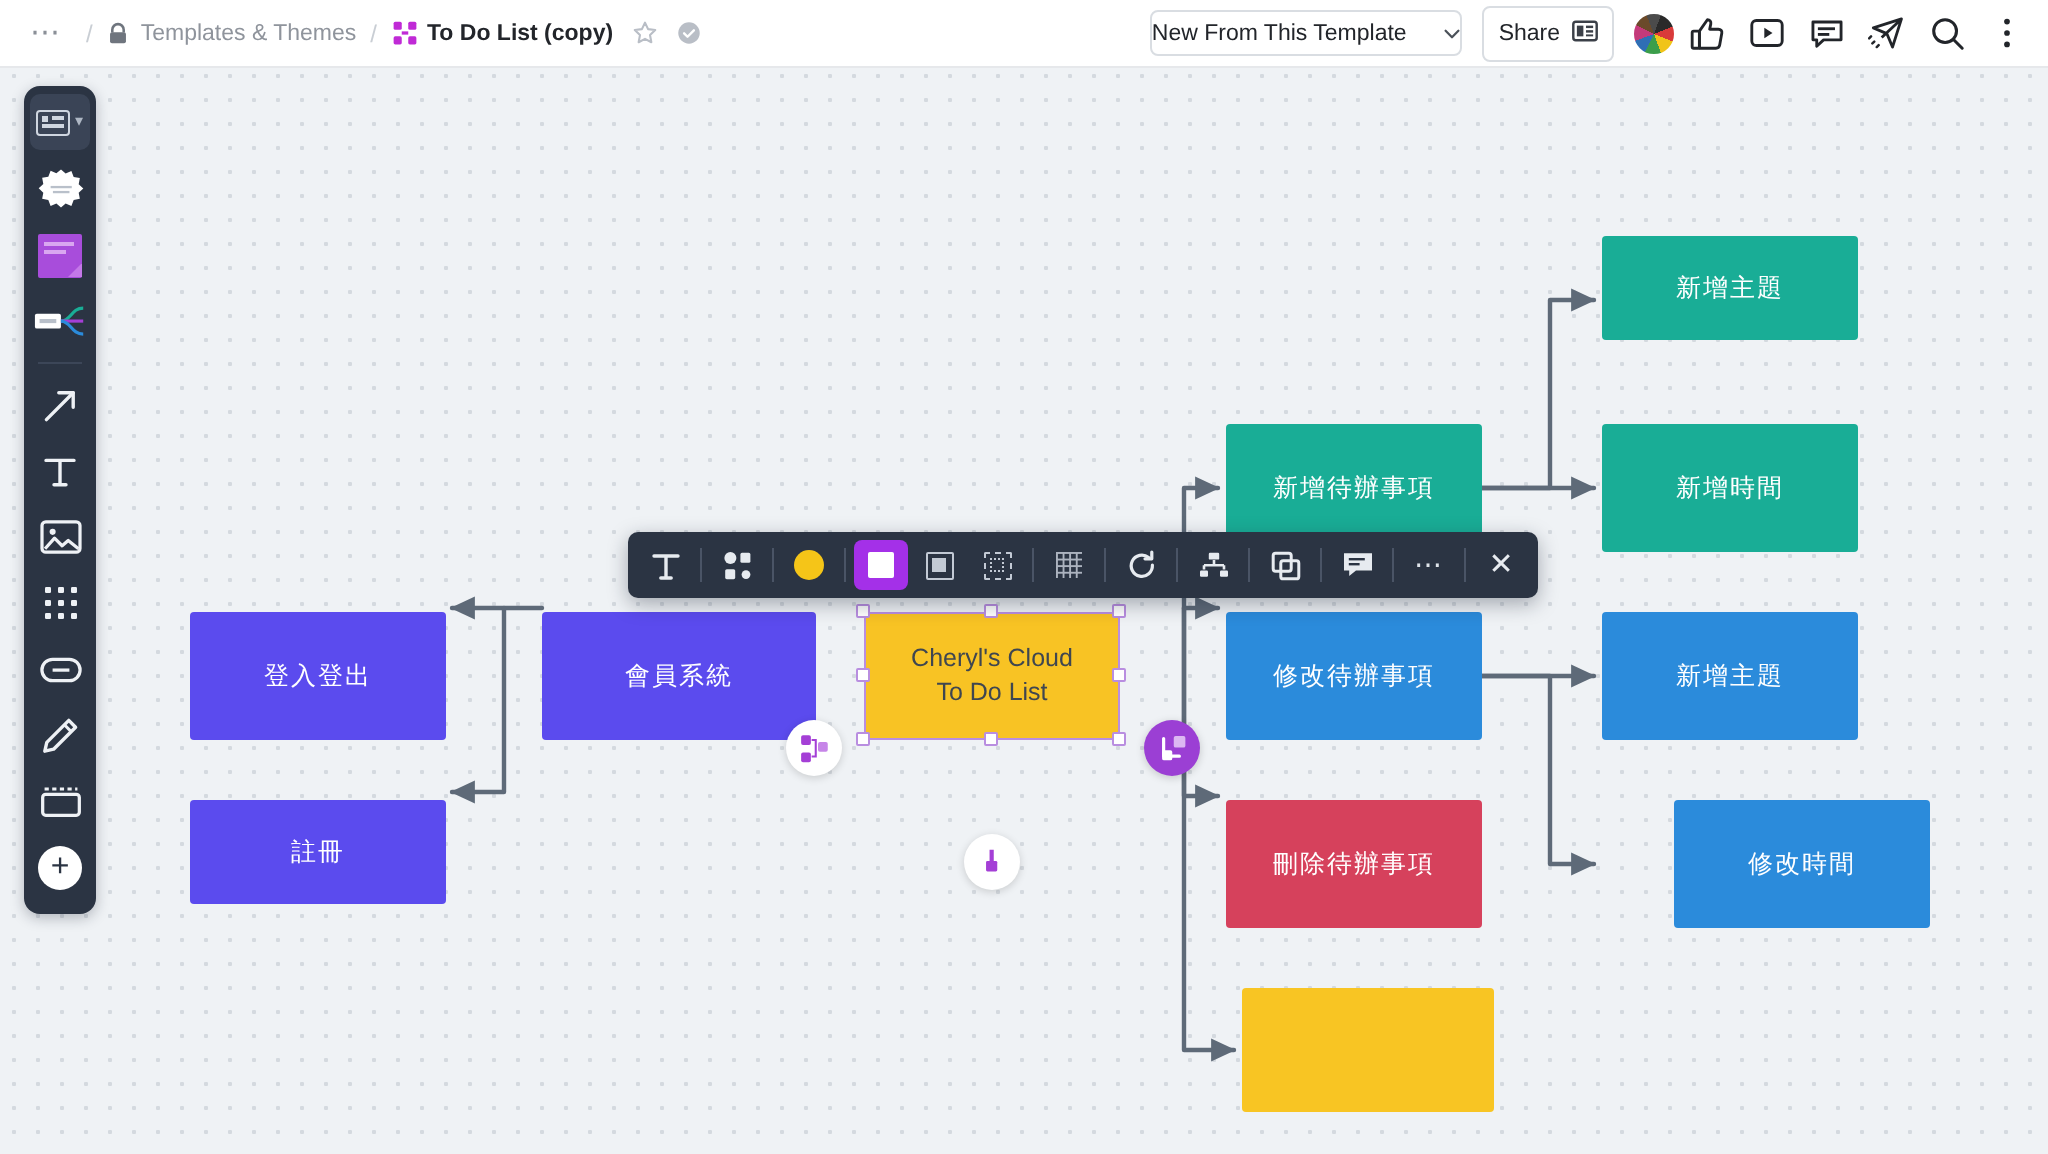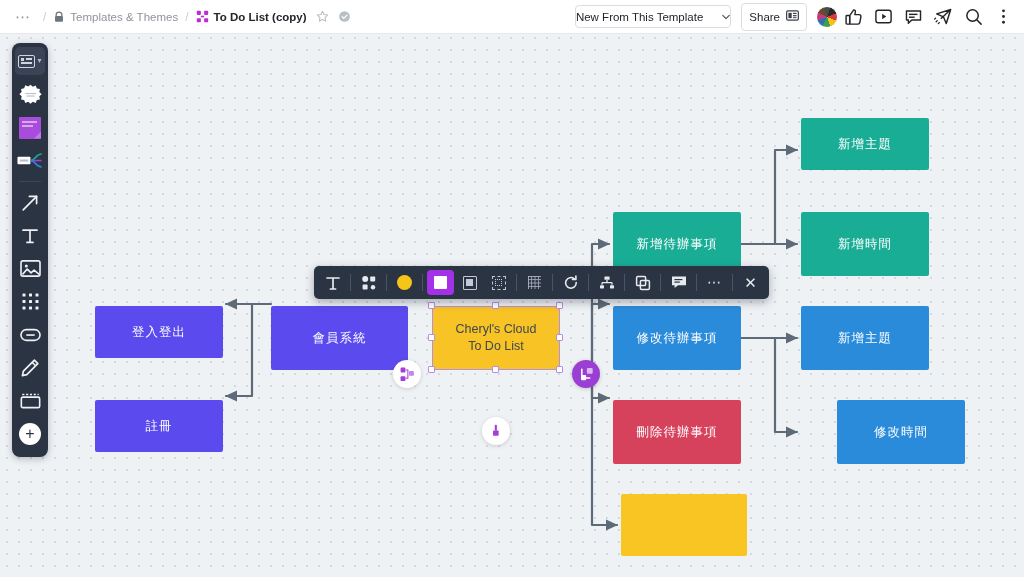--- a/index.html
+++ b/index.html
@@ -327,21 +327,21 @@
       <path d="M741,210 L775,210 L775,116 L797,116"></path>
 
       <path d="M741,210 L797,210"></path>
 
       <path d="M741,304 L797,304"></path>
 
       <path d="M741,304 L775,304 L775,398 L797,398"></path>
     </g>
   </svg>
 
-  <div class="node purple" style="left:95px;top:272px;width:128px;height:52px;">
+  <div class="node purple" style="left:95px;top:272px;width:128px;height:64px;">
     <span>登入登出</span>
   </div>
 
   <div class="node purple" style="left:95px;top:366px;width:128px;height:52px;">
     <span>註冊</span>
   </div>
 
   <div class="node purple" style="left:271px;top:272px;width:137px;height:64px;">
     <span>會員系統</span>
   </div>

